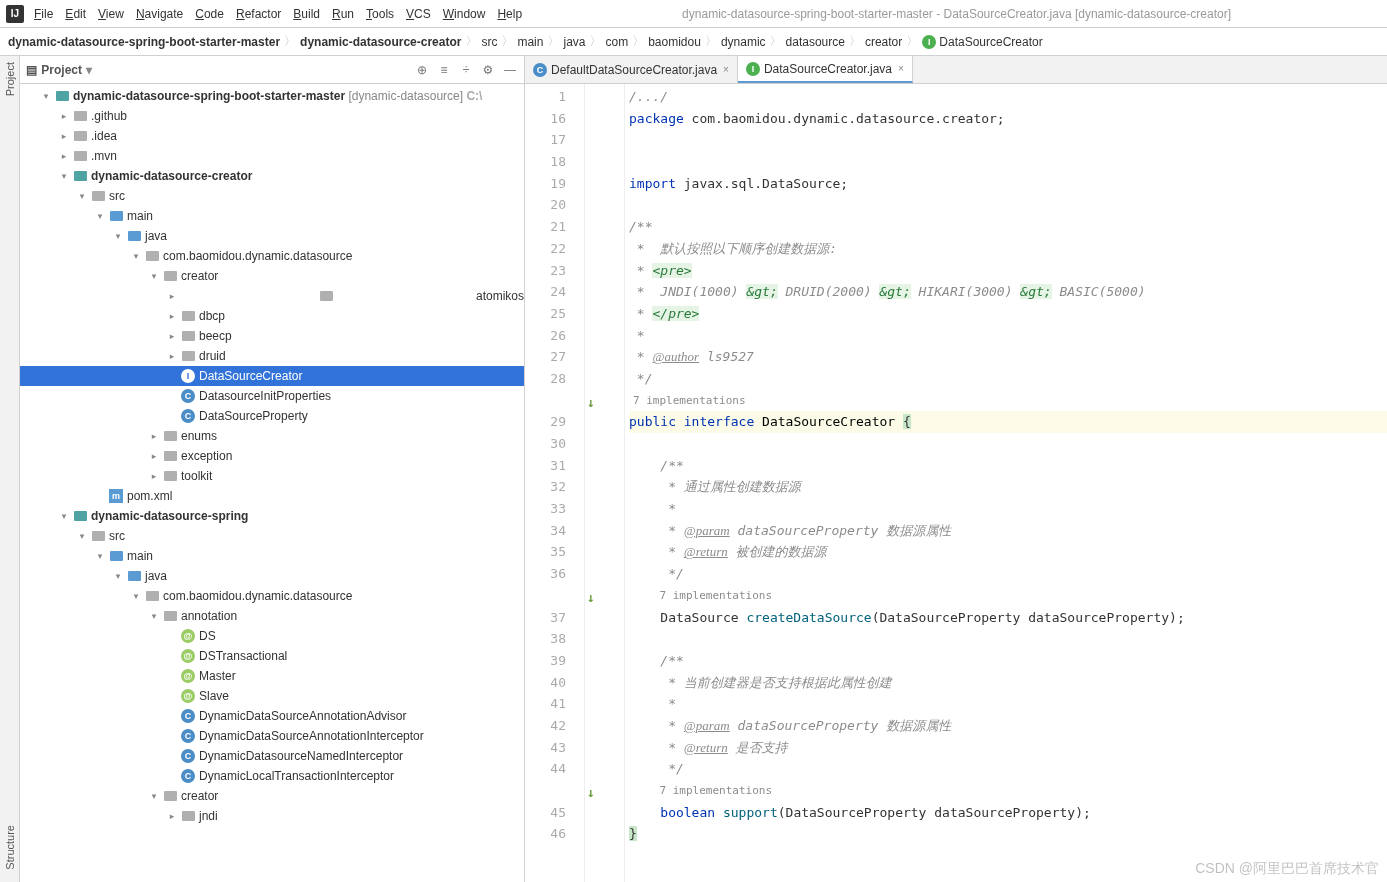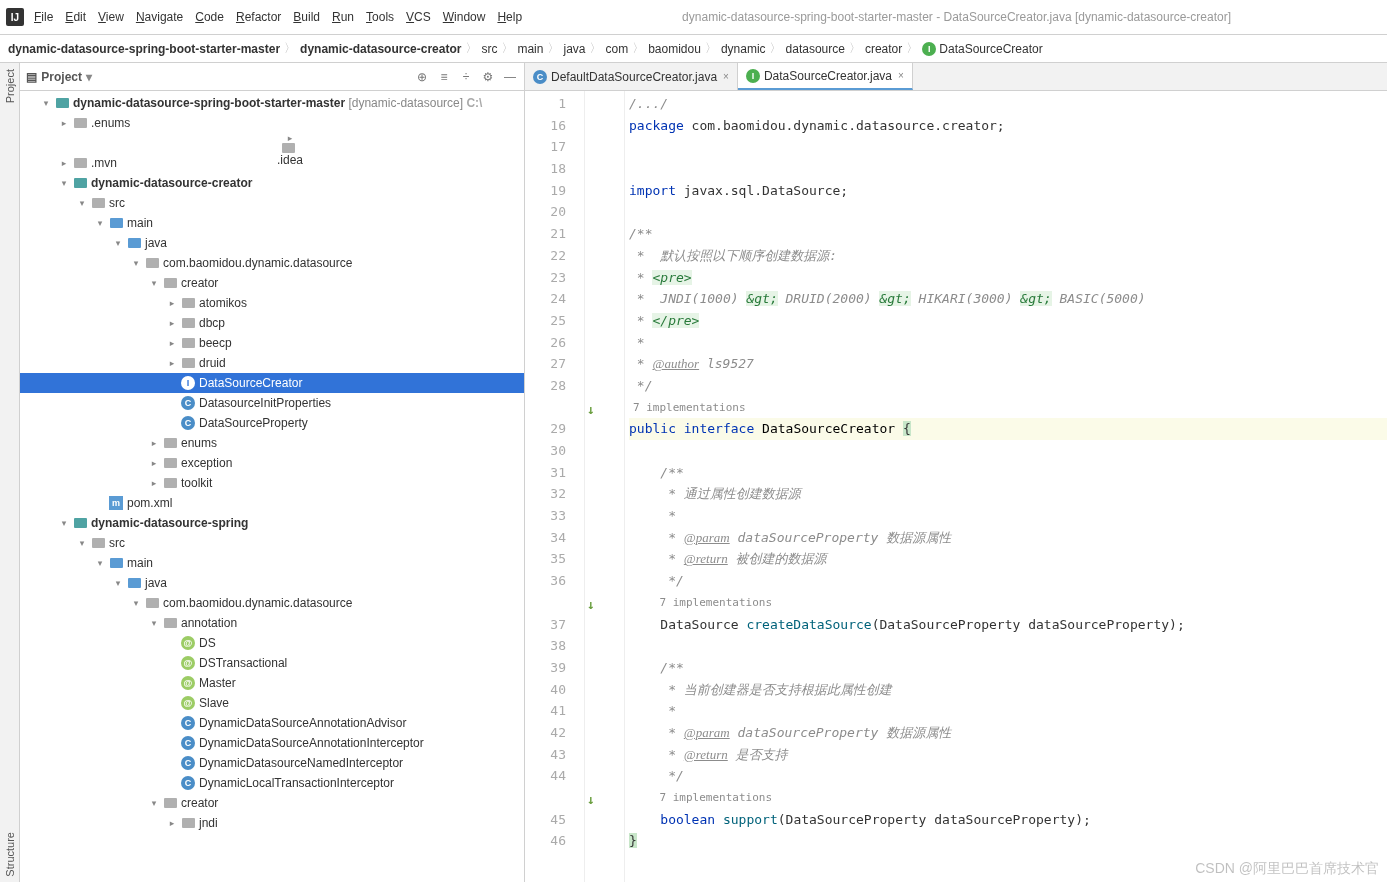--- a/index.html
+++ b/index.html
@@ -1,17 +1,17 @@
 <!DOCTYPE html>
 <html><head>
 <meta charset="utf-8">
 <style>
 * { box-sizing: border-box; margin: 0; padding: 0; }
 body { font-family: -apple-system, "Segoe UI", Arial, sans-serif; font-size: 12px; color: #333; background: #fff; width: 1387px; height: 882px; overflow: hidden; position: relative; }
-.menubar { display: flex; align-items: center; height: 35px; border-bottom: 1px solid #d0d0d0; padding: 0 6px; gap: 10px; }
+.menubar { display: flex; align-items: center; height: 28px; border-bottom: 1px solid #d0d0d0; padding: 0 6px; gap: 10px; }
 .menubar .logo { width: 18px; height: 18px; background: #333; color: #fff; display: flex; align-items: center; justify-content: center; font-size: 10px; font-weight: bold; border-radius: 2px; }
 .menubar .menu-item { cursor: default; }
 .menubar .menu-item u { text-decoration: underline; }
 .menubar .title { flex: 1; text-align: center; color: #9a9a9a; font-size: 12px; }
 .breadcrumb { display: flex; align-items: center; height: 28px; border-bottom: 1px solid #d0d0d0; padding: 0 8px; gap: 2px; flex-wrap: nowrap; overflow: hidden; }
 .breadcrumb .crumb { display: flex; align-items: center; gap: 3px; white-space: nowrap; }
 .breadcrumb .sep { color: #bbb; margin: 0 2px; }
 .main { display: flex; height: calc(882px - 56px); }
 .sidebar-left { width: 20px; background: #f2f2f2; border-right: 1px solid #d0d0d0; display: flex; flex-direction: column; align-items: center; }
 .sidebar-left .tab-vert { writing-mode: vertical-rl; transform: rotate(180deg); padding: 6px 2px; font-size: 11px; color: #555; }
@@ -162,23 +162,23 @@
           <span class="nicon">
             <span class="folder teal"></span>
           </span>
           <span class="tree-label bold">dynamic-datasource-spring-boot-starter-master<span class="bracket"> [dynamic-datasource] </span><span class="path">C:\</span></span>
         </div>
         <div class="tree-row" style="padding-left: 36px;">
           <span class="arrow closed"></span>
           <span class="nicon">
             <span class="folder"></span>
           </span>
-          <span class="tree-label">.enums</span>
-        </div>
-        <div class="tree-row" style="padding-left: 36px; flex-direction: column;">
+          <span class="tree-label">.github</span>
+        </div>
+        <div class="tree-row" style="padding-left: 36px;">
           <span class="arrow closed"></span>
           <span class="nicon">
             <span class="folder"></span>
           </span>
           <span class="tree-label">.idea</span>
         </div>
         <div class="tree-row" style="padding-left: 36px;">
           <span class="arrow closed"></span>
           <span class="nicon">
             <span class="folder"></span>
@@ -220,21 +220,21 @@
           </span>
           <span class="tree-label">com.baomidou.dynamic.datasource</span>
         </div>
         <div class="tree-row" style="padding-left: 126px;">
           <span class="arrow open"></span>
           <span class="nicon">
             <span class="folder pkg"></span>
           </span>
           <span class="tree-label">creator</span>
         </div>
-        <div class="tree-row" style="padding-left: 144px;">
+        <div class="tree-row" style="padding-left: 144px; justify-content: space-between;">
           <span class="arrow closed"></span>
           <span class="nicon">
             <span class="folder pkg"></span>
           </span>
           <span class="tree-label">atomikos</span>
         </div>
         <div class="tree-row" style="padding-left: 144px;">
           <span class="arrow closed"></span>
           <span class="nicon">
             <span class="folder pkg"></span>

